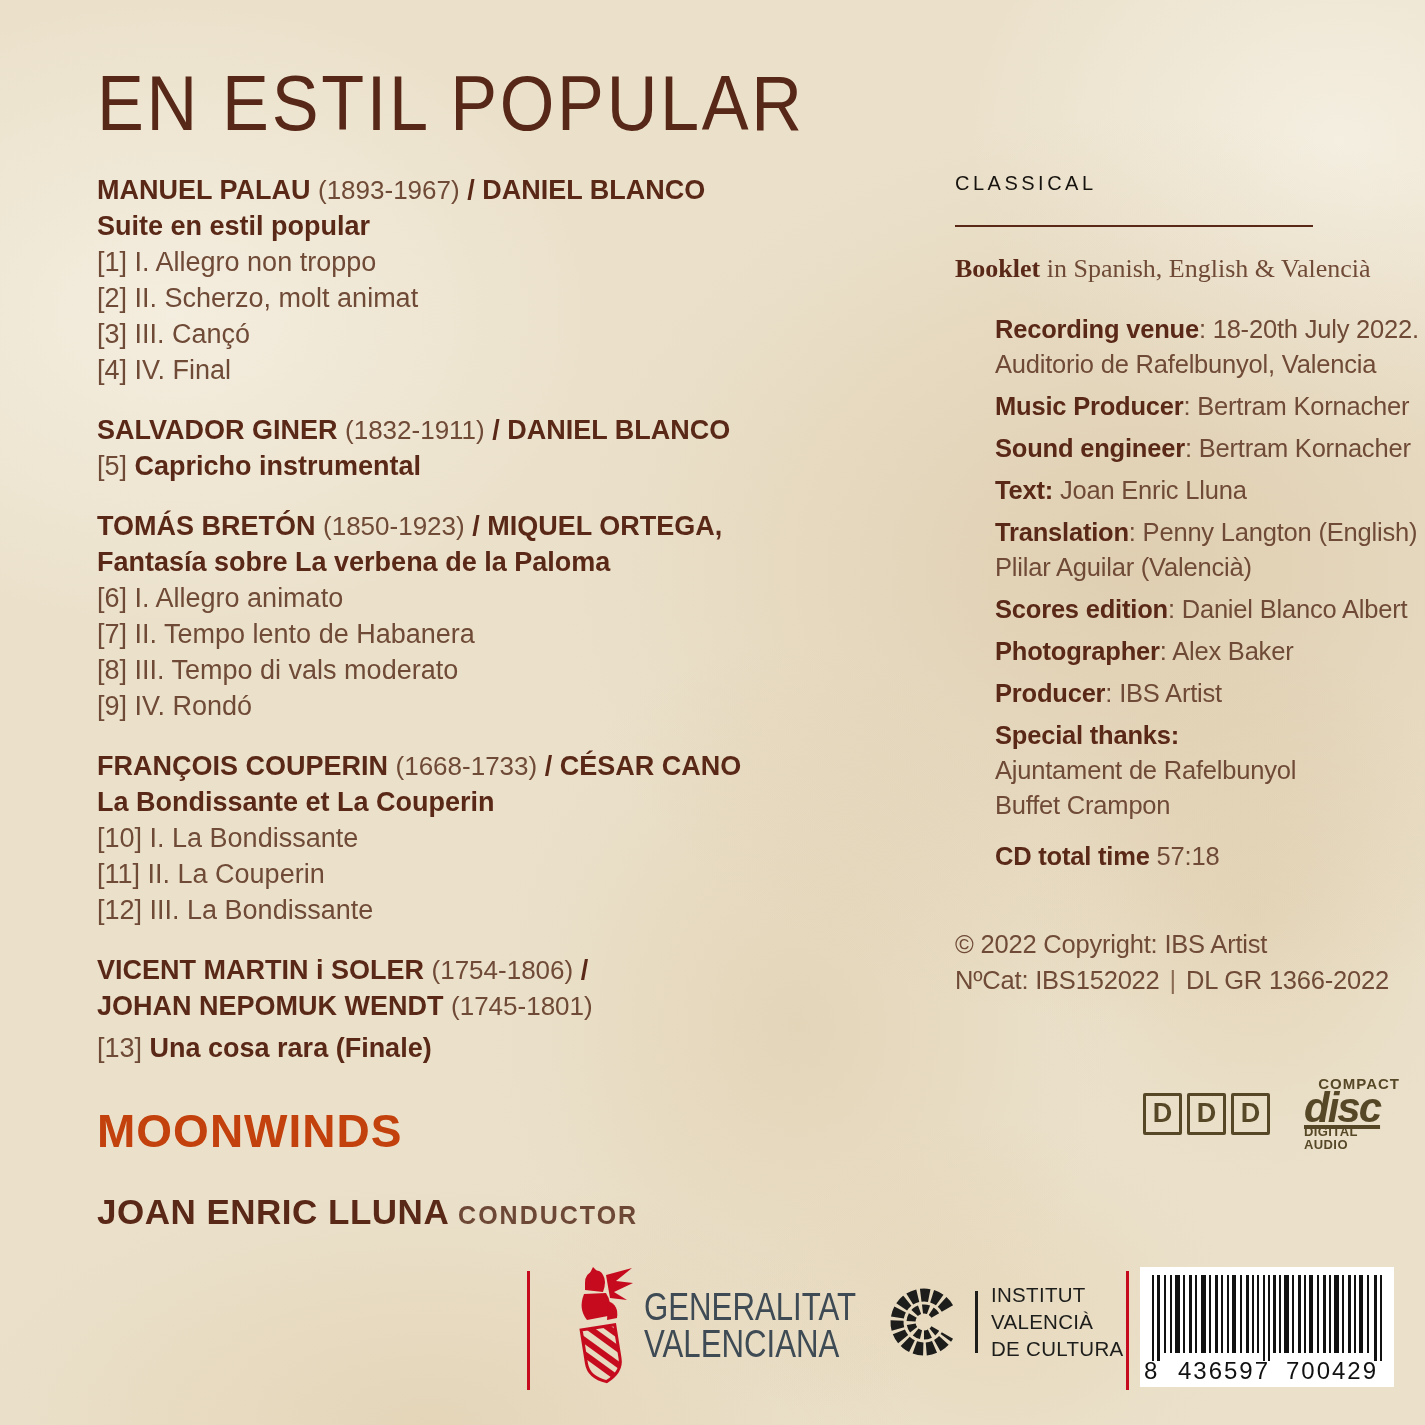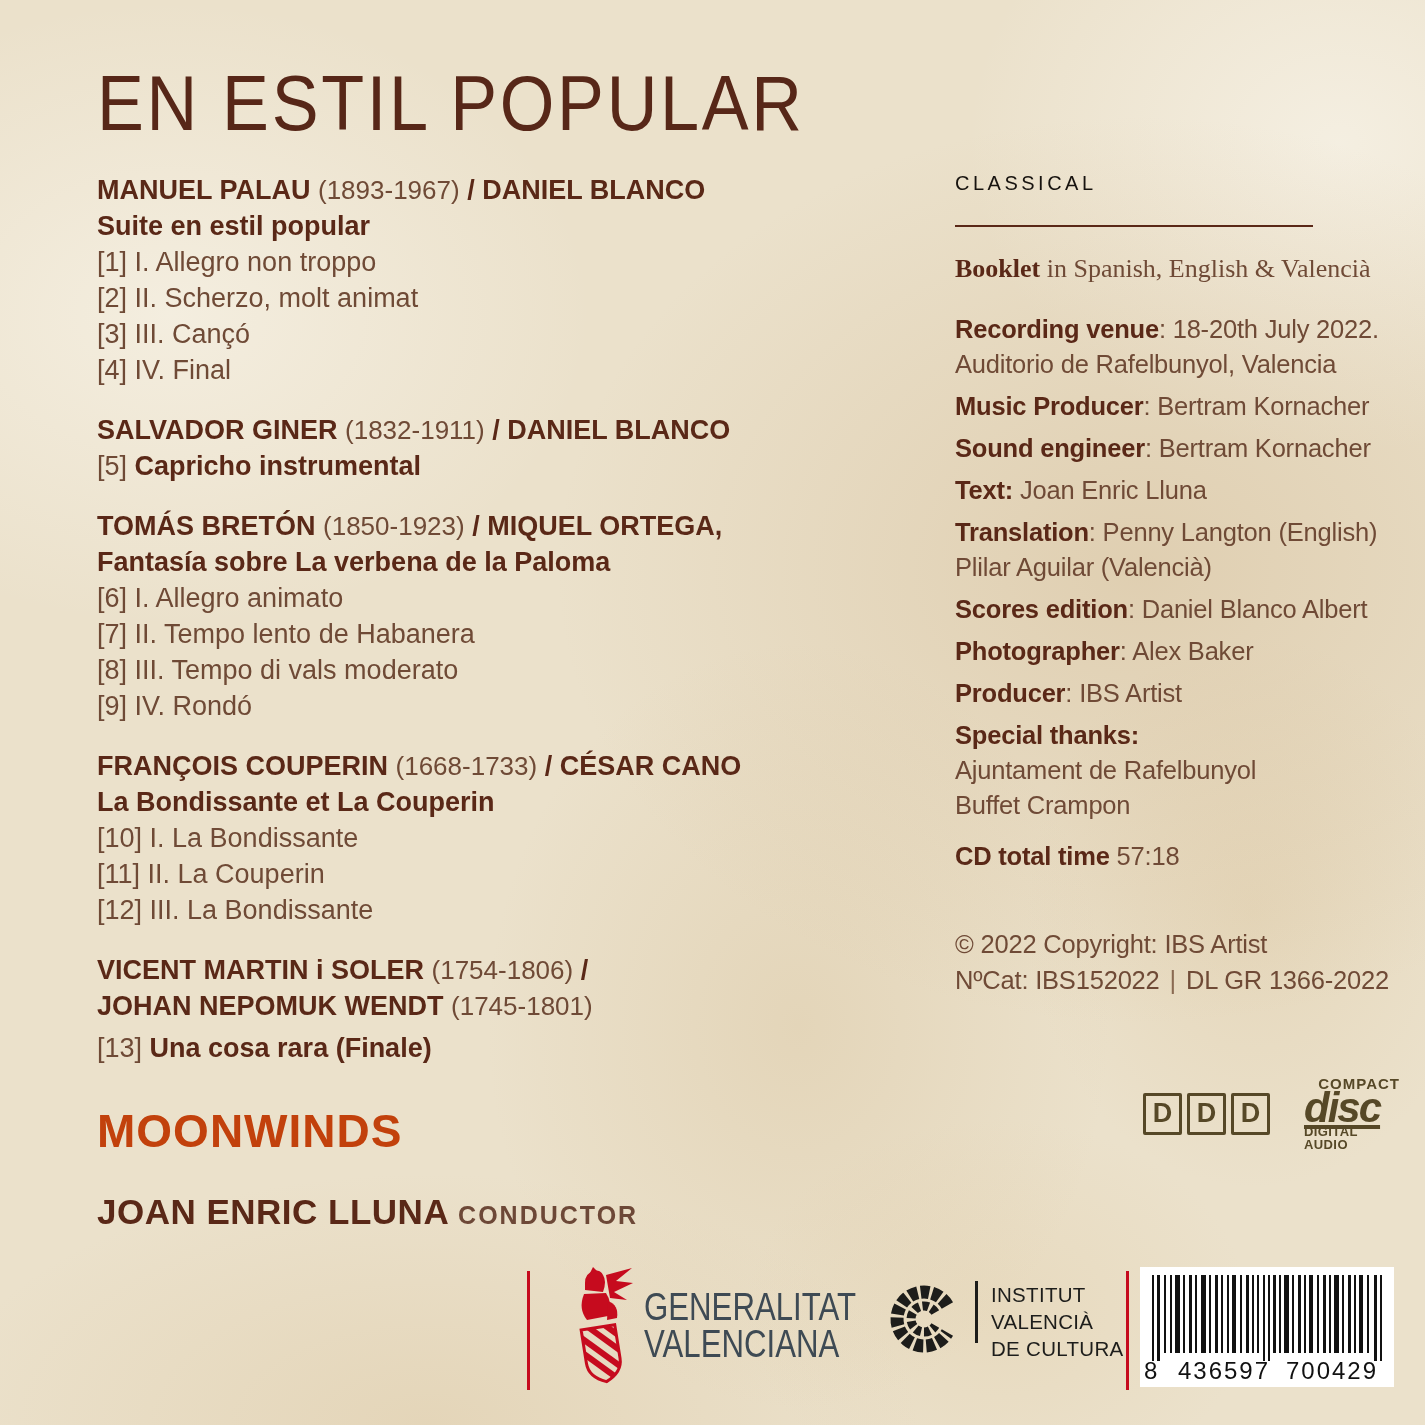--- a/index.html
+++ b/index.html
@@ -39,21 +39,21 @@
   .conductor-line .role{font-size:25px;color:#6d4837;letter-spacing:2px;font-weight:bold;}
 
   
   .right{position:absolute;left:955px;top:166px;width:450px;}
   .ibs-logo{color:#17130f;line-height:95px;height:98px;}
   .ibs-name{display:inline-block;font-family:"DejaVu Serif",serif;font-size:118px;
     transform:scaleX(.64);transform-origin:left;letter-spacing:1px;}
   .ibs-sub{font-size:20px;letter-spacing:3.5px;color:#17130f;margin-top:6px;}
   .rule{border-top:2px solid #5a2817;width:358px;margin:30px 0 24px 0;}
   .booklet{font-size:26px;line-height:35px;color:#6f4a36;margin-bottom:26px;white-space:nowrap;font-family:Liberation Serif, serif;}
-  .credit{font-size:25.5px;line-height:35px;color:#6f4a36;margin-bottom:7px;white-space:nowrap;letter-spacing:-.2px;}
+  .credit{font-size:25.5px;line-height:35px;color:#6f4a36;margin-bottom:7px;white-space:nowrap;letter-spacing:-.2px;margin-left:40px;}
   .credit b, .booklet b{color:#5a2817;}
   .cd-time{margin-top:16px;}
   .copyright{margin-top:52px;font-size:25.5px;line-height:36px;color:#6f4a36;letter-spacing:-.2px;white-space:nowrap;}
   .copyright .pipe{padding:0 10px;color:#8a6a52;}
 
   
   .tech-row{margin-top:78px;display:flex;justify-content:flex-end;align-items:center;gap:34px;width:445px;}
   .ddd{display:flex;gap:5px;}
   .ddd .dbox{width:33px;height:36px;border:3px solid #564827;color:#564827;font-weight:bold;
     font-size:27px;display:flex;align-items:center;justify-content:center;border-radius:2px;}
@@ -69,21 +69,21 @@
     font-size:24px;color:#111;font-family:"Liberation Sans",sans-serif;}
   .bc-digits .d1{width:26px;}
   .bc-digits .d2,.bc-digits .d3{flex:1;text-align:center;letter-spacing:2px;}
 
   
   .red-sep{position:absolute;width:3px;height:119px;background:#c60b1e;top:1271px;}
   .sep1{left:527px;}
   .sep2{left:1126px;}
   .gv{position:absolute;left:572px;top:1263px;display:flex;align-items:center;gap:8px;}
   .gv-text{font-size:39px;line-height:37px;color:#3e4a54;transform:scaleX(.8);transform-origin:left;white-space:nowrap;}
-  .ivc{position:absolute;left:886px;top:1281px;display:flex;align-items:flex-start;gap:13px;}
+  .ivc{position:absolute;left:886px;top:1281px;display:flex;align-items:center;gap:13px;}
   .ivc-bar{width:3px;height:62px;background:#1d1d1b;}
   .ivc-text{font-size:20.5px;line-height:27px;color:#1d1d1b;letter-spacing:.3px;white-space:nowrap;}
 </style>
 </head>
 <body>
 
 <div class="left">
   <div class="main-title">EN ESTIL POPULAR</div>
 
   <div class="section">

